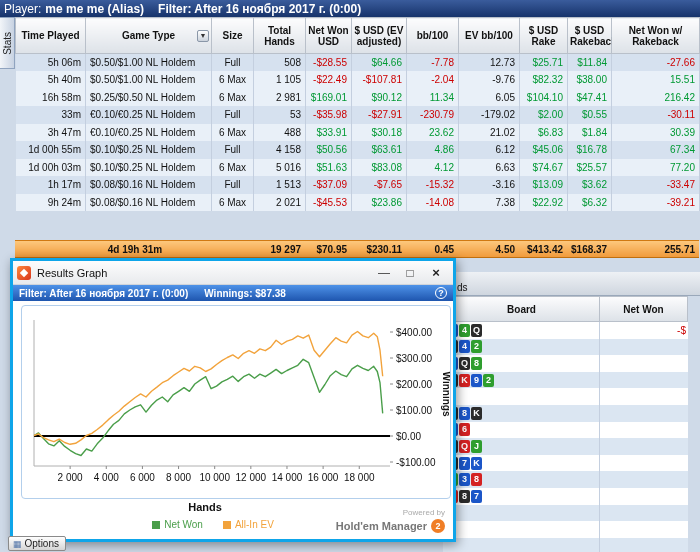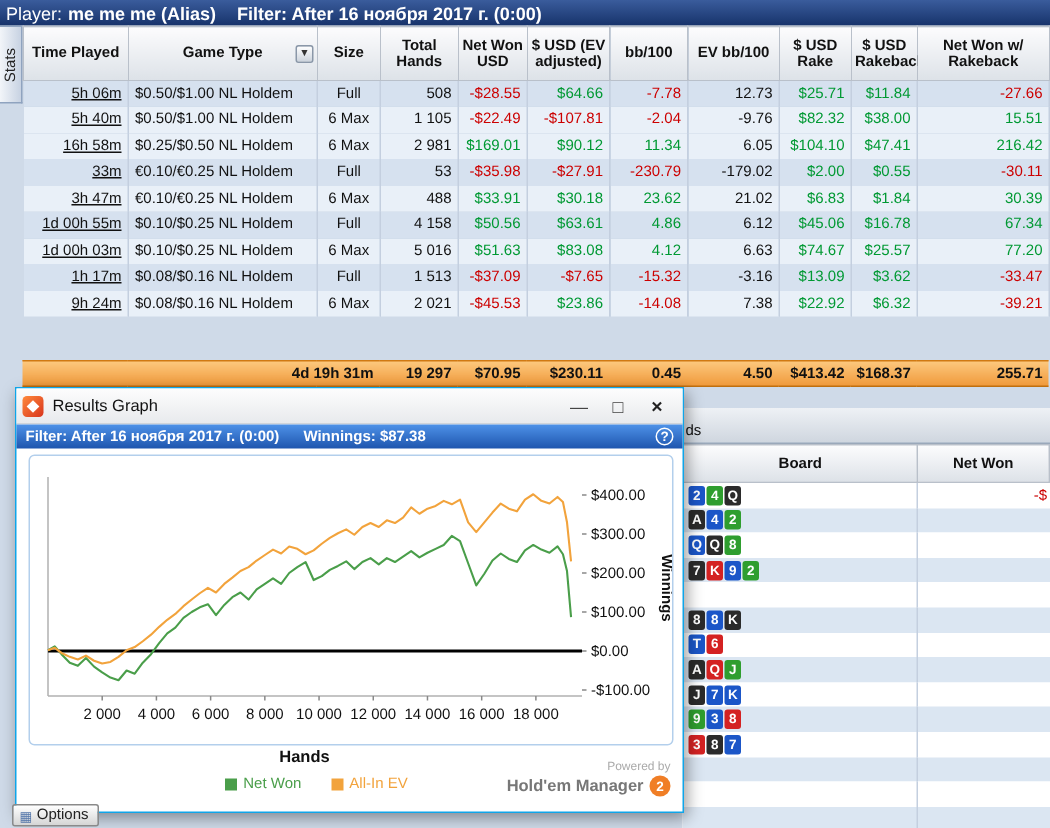--- a/index.html
+++ b/index.html
@@ -45,45 +45,45 @@
     width:12px; height:12px; border:1px solid #8a97a8; border-radius:2px;
     background:linear-gradient(#fefefe,#ccd3dc);
     font-size:7px; line-height:10px; text-align:center; color:#333;
   }
   table.stats td {
     height:17.5px; padding:0 4px; white-space:nowrap; overflow:hidden;
     border-right:1px solid #c4cfdf; font-size:10px;
   }
   table.stats tbody tr       { background:#d6e1ef; }
   table.stats tbody tr.alt   { background:#e9f0f8; }
-  .c-time  { text-align:right;text-decoration:underline; }
+  .c-time  { text-align:right; }
   .c-game  { text-align:left; }
   .c-size  { text-align:center; }
   .num     { text-align:right; }
   .neg   { color:#cc0000; }
   .pos   { color:#009933; }
   .plain { color:#111; }
   
   .totals-wrap { position:absolute; left:15px; top:240px; width:685px; }
   table.totals {
     border-collapse:collapse; table-layout:fixed; width:684px;
     background:linear-gradient(#fdc97f,#f0993a);
     border-top:1px solid #d07912; border-bottom:1px solid #c06f0e;
   }
   table.totals td { height:17px; padding:0 4px; font-weight:bold; color:#111; white-space:nowrap; }
-  table.totals td.t-time { text-align:right; padding-left:6px; }
+  table.totals td.t-time { text-align:center; padding-left:6px; }
   
   .bottom-tab-strip {
     position:absolute; left:450px; top:272px; width:250px; height:24px;
     background:linear-gradient(#eef1f5,#cfd6df);
     border-bottom:1px solid #9aa8ba;
     display:flex; align-items:flex-end; padding:0 0 2px 7px;
     font-size:10px; color:#111;
   }
-  .right-panel { position:absolute; left:455px; top:296px; width:245px; height:256px; background:#fff; overflow:hidden; }
+  .right-panel { position:absolute; left:443px; top:296px; width:245px; height:256px; background:#fff; overflow:hidden; }
   .rp-header { display:flex; height:26px; }
   .rp-header > div {
     background:linear-gradient(#fcfcfd,#dde2e8); border:1px solid #b9c0ca;
     font-weight:bold; font-size:10px; display:flex; align-items:center; justify-content:center;
   }
   .rp-col-board  { width:157px; }
   .rp-col-netwon { width:88px; border-left:none !important; }
   .board-row { display:flex; height:16.6px; align-items:center; background:#fff; }
   .board-row.alt { background:#dbe6f2; }
   .board-row .cards {
@@ -95,21 +95,21 @@
     display:inline-block; width:11px; height:13px; border-radius:2px;
     color:#fff; font-size:9px; font-weight:bold; text-align:center; line-height:13px;
   }
   .s-s { background:#2b2b2b; }
   .s-h { background:#d42222; }
   .s-d { background:#1b56c8; }
   .s-c { background:#2f9e2f; }
   
   .popup {
     position:absolute; left:10px; top:258px; width:446px; height:284px;
-    background:#fff; border:1px solid #0ea5e9;
+    background:#fff; border:3px solid #0ea5e9;
     box-shadow:2px 3px 10px rgba(0,0,0,.4); z-index:10;
   }
   .popup-titlebar {
     height:24px; display:flex; align-items:center; padding:0 4px;
     background:linear-gradient(#fdfdfd,#e8eaed); border-bottom:1px solid #d0d4da;
   }
   .hm-icon {
     width:14px; height:14px; border-radius:3px;
     background:linear-gradient(135deg,#ff8a3c,#d8341c);
     position:relative; flex:none;

